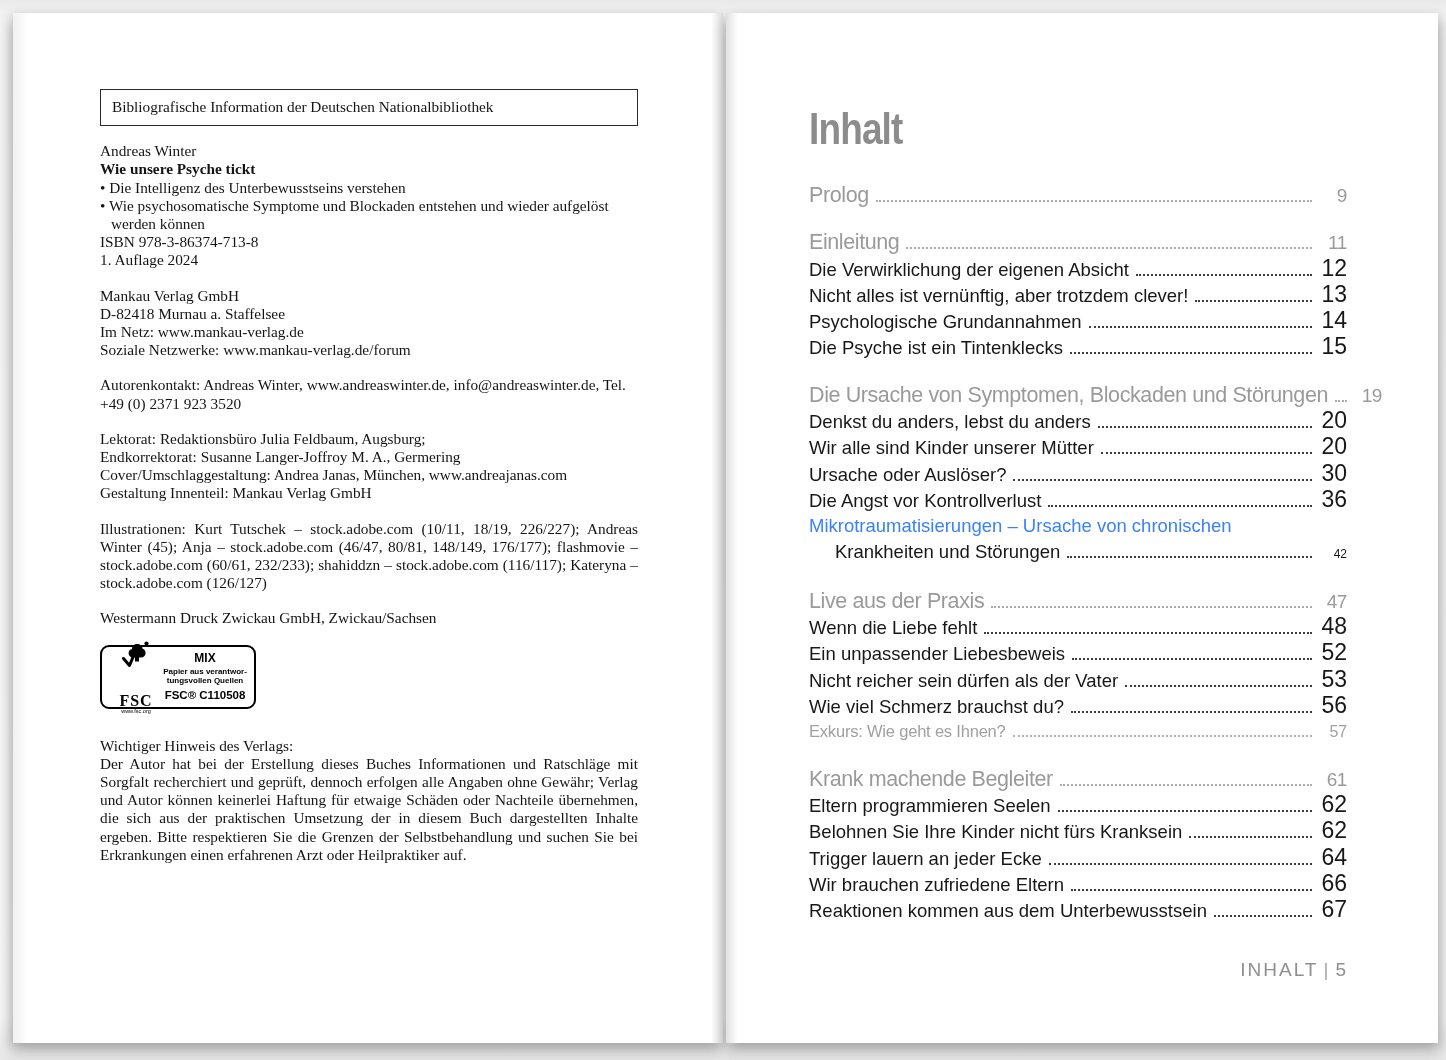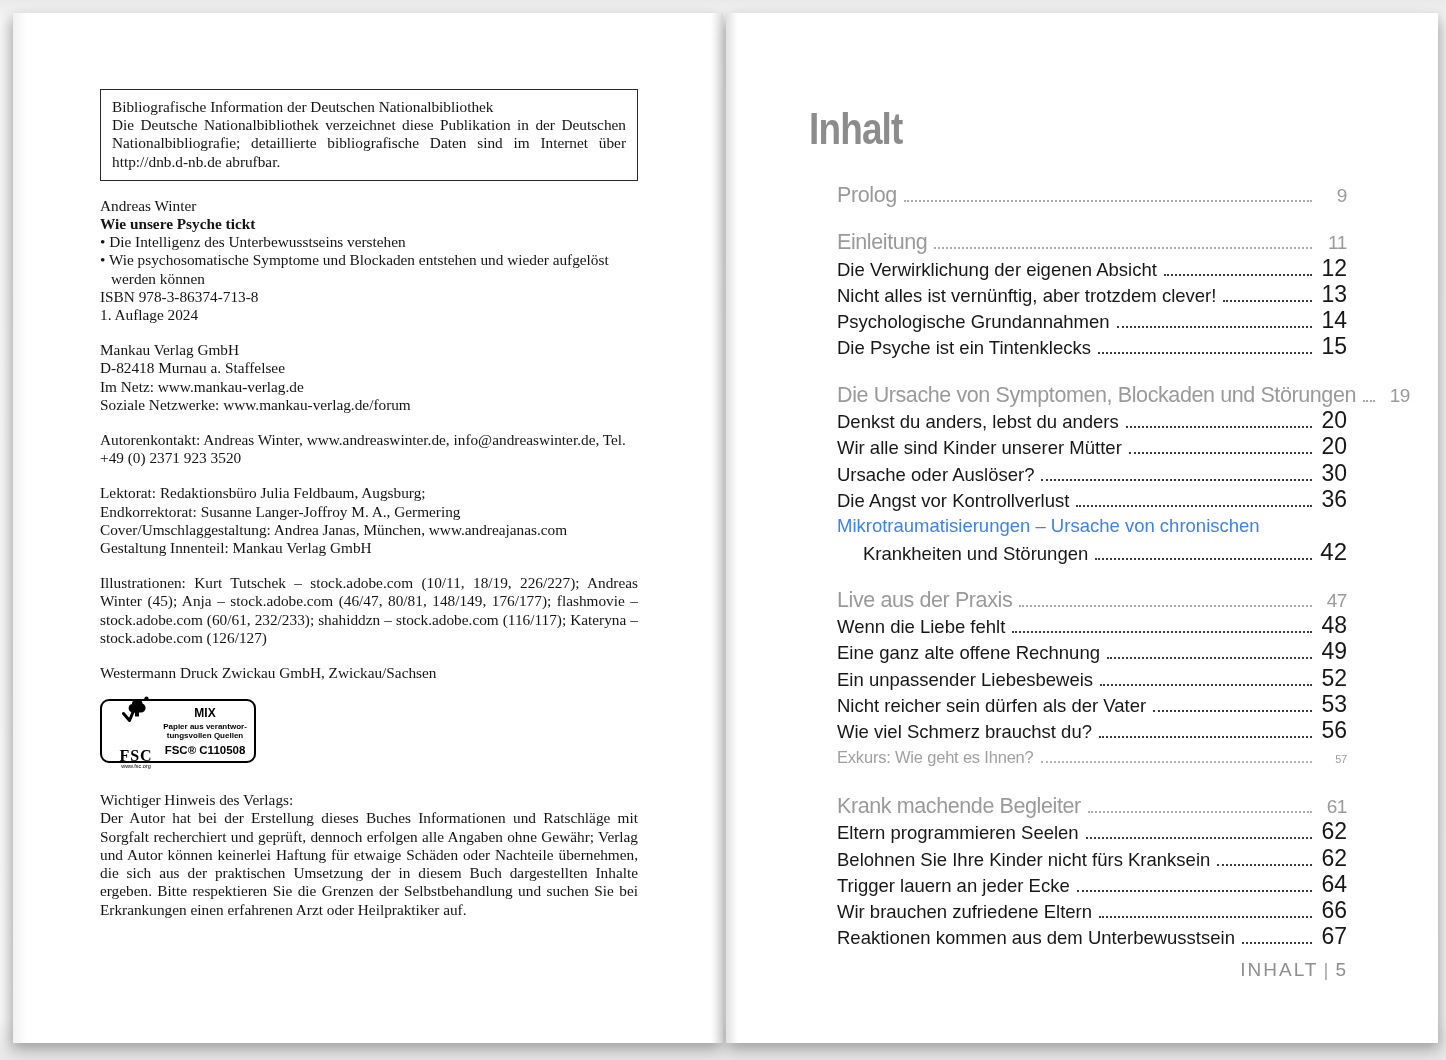--- a/index.html
+++ b/index.html
@@ -74,62 +74,61 @@
   .toc {
     position:absolute; left:83px; top:92px; width:538px;
     font-family:"Liberation Sans","DejaVu Sans",sans-serif;
   }
   .toc-title {
     font-size:44px; font-weight:bold; color:#8c8c8c; line-height:48px;
     transform:scaleX(.84); transform-origin:0 50%;
     margin-bottom:30px; letter-spacing:-1px;
   }
   .toc-row { display:flex; align-items:baseline; line-height:25.3px; }
-  .toc-row .lbl { flex:0 0 auto; white-space:nowrap;margin-left:28px; }
+  .toc-row .lbl { flex:0 0 auto; white-space:nowrap; }
   .toc-row .dots {
     flex:1 1 auto; min-width:12px;
     border-bottom:2.4px dotted #3c3c3c;
     margin:0 3px 5px 7px;
   }
   .toc-row .pg { flex:0 0 32px; text-align:right; }
 
   .toc-row.section { margin-top:22px; font-size:21.5px; color:#9a9a9a; letter-spacing:-0.4px; }
   .toc-row.section .dots { border-color:#ababab; }
   .toc-row.section .pg { font-size:19px; color:#9a9a9a; }
 
   .toc-row.entry { font-size:18.5px; color:#171717; }
   .toc-row.entry .pg { font-size:23px; color:#171717; }
 
   .toc-row.entry-head { font-size:18.5px; color:#3b82f6; }
   .toc-row.entry-cont { font-size:18.5px; color:#171717; }
   .toc-row.entry-cont .lbl { padding-left:26px; }
-  .toc-row.entry-cont .pg { font-size:24px;text-align:right; }
+  .toc-row.entry-cont .pg { font-size:12px;text-align:right; }
 
   .toc-row.sub { font-size:16.5px; color:#a0a0a0; letter-spacing:-0.2px; }
   .toc-row.sub .dots { border-color:#b2b2b2; border-bottom-width:2px; }
-  .toc-row.sub .pg { font-size:11px; color:#a0a0a0; }
+  .toc-row.sub .pg { font-size:16px; color:#a0a0a0; }
 
   .page-footer {
     position:absolute; right:90px; bottom:62px;
     font-family:"Liberation Sans","DejaVu Sans",sans-serif;
     font-size:19px; letter-spacing:2px; color:#8f8f8f;
   }
   .page-footer .sep { margin:0 5px; color:#a5a5a5; }
 </style>
 </head>
 <body>
 
 <div class="spread">
 
   <div class="page page-left">
     <div class="imprint">
 
       <div class="bib-box">
         <div>Bibliografische Information der Deutschen Nationalbibliothek</div>
-        <div class="just">Die Deutsche Nationalbibliothek verzeichnet diese Publikation in der Deutschen Nationalbibliografie; detaillierte bibliografische Daten sind im Internet über http://dnb.d-nb.de abrufbar.</div>
       </div>
 
       <div class="blk">
         <div>Andreas Winter</div>
         <div class="bold">Wie unsere Psyche tickt</div>
         <div class="bullet">• Die Intelligenz des Unterbewusstseins verstehen</div>
         <div class="bullet">• Wie psychosomatische Symptome und Blockaden entstehen und wieder aufgelöst werden können</div>
         <div>ISBN 978-3-86374-713-8</div>
         <div>1. Auflage 2024</div>
       </div>
@@ -259,25 +258,20 @@
         <span class="lbl">Live aus der Praxis</span>
         <span class="dots"></span>
         <span class="pg">47</span>
       </div>
       <div class="toc-row entry">
         <span class="lbl">Wenn die Liebe fehlt</span>
         <span class="dots"></span>
         <span class="pg">48</span>
       </div>
       <div class="toc-row entry">
-        <span class="lbl">Eine ganz alte offene Rechnung</span>
-        <span class="dots"></span>
-        <span class="pg">49</span>
-      </div>
-      <div class="toc-row entry">
         <span class="lbl">Ein unpassender Liebesbeweis</span>
         <span class="dots"></span>
         <span class="pg">52</span>
       </div>
       <div class="toc-row entry">
         <span class="lbl">Nicht reicher sein dürfen als der Vater</span>
         <span class="dots"></span>
         <span class="pg">53</span>
       </div>
       <div class="toc-row entry">

